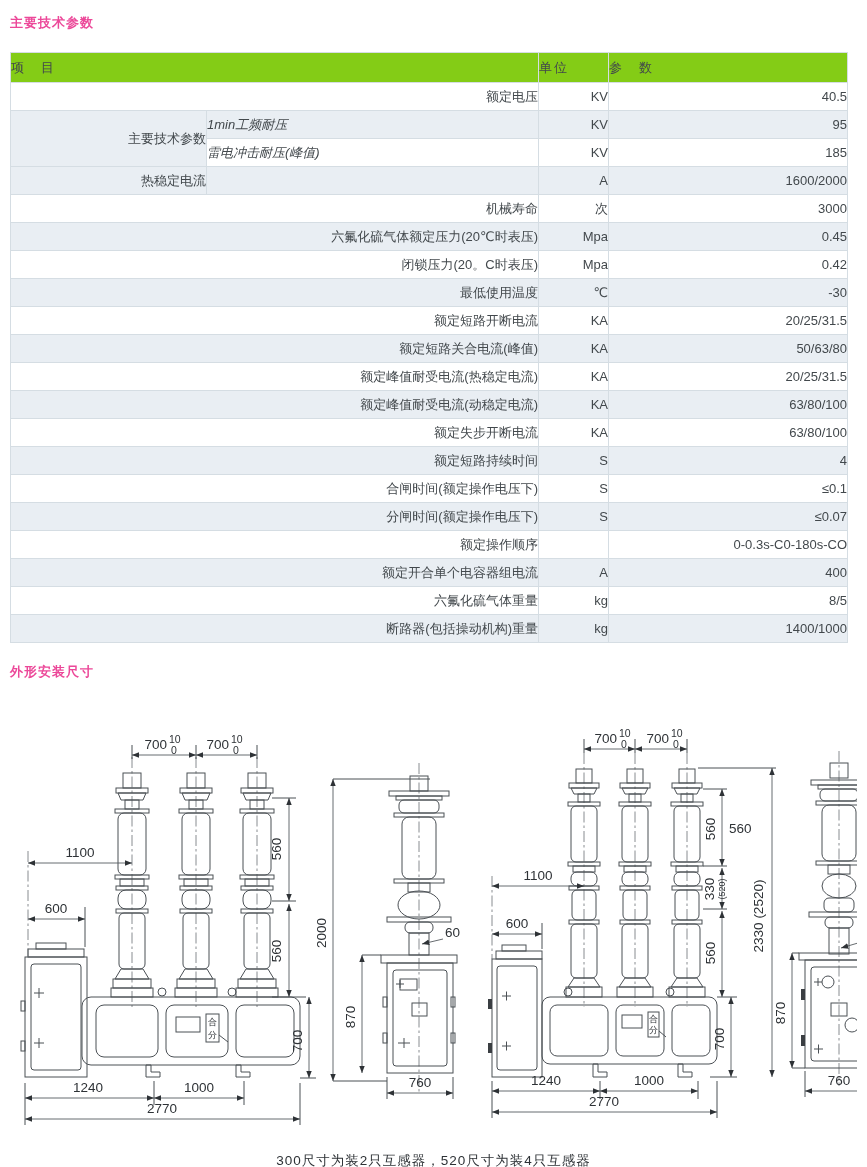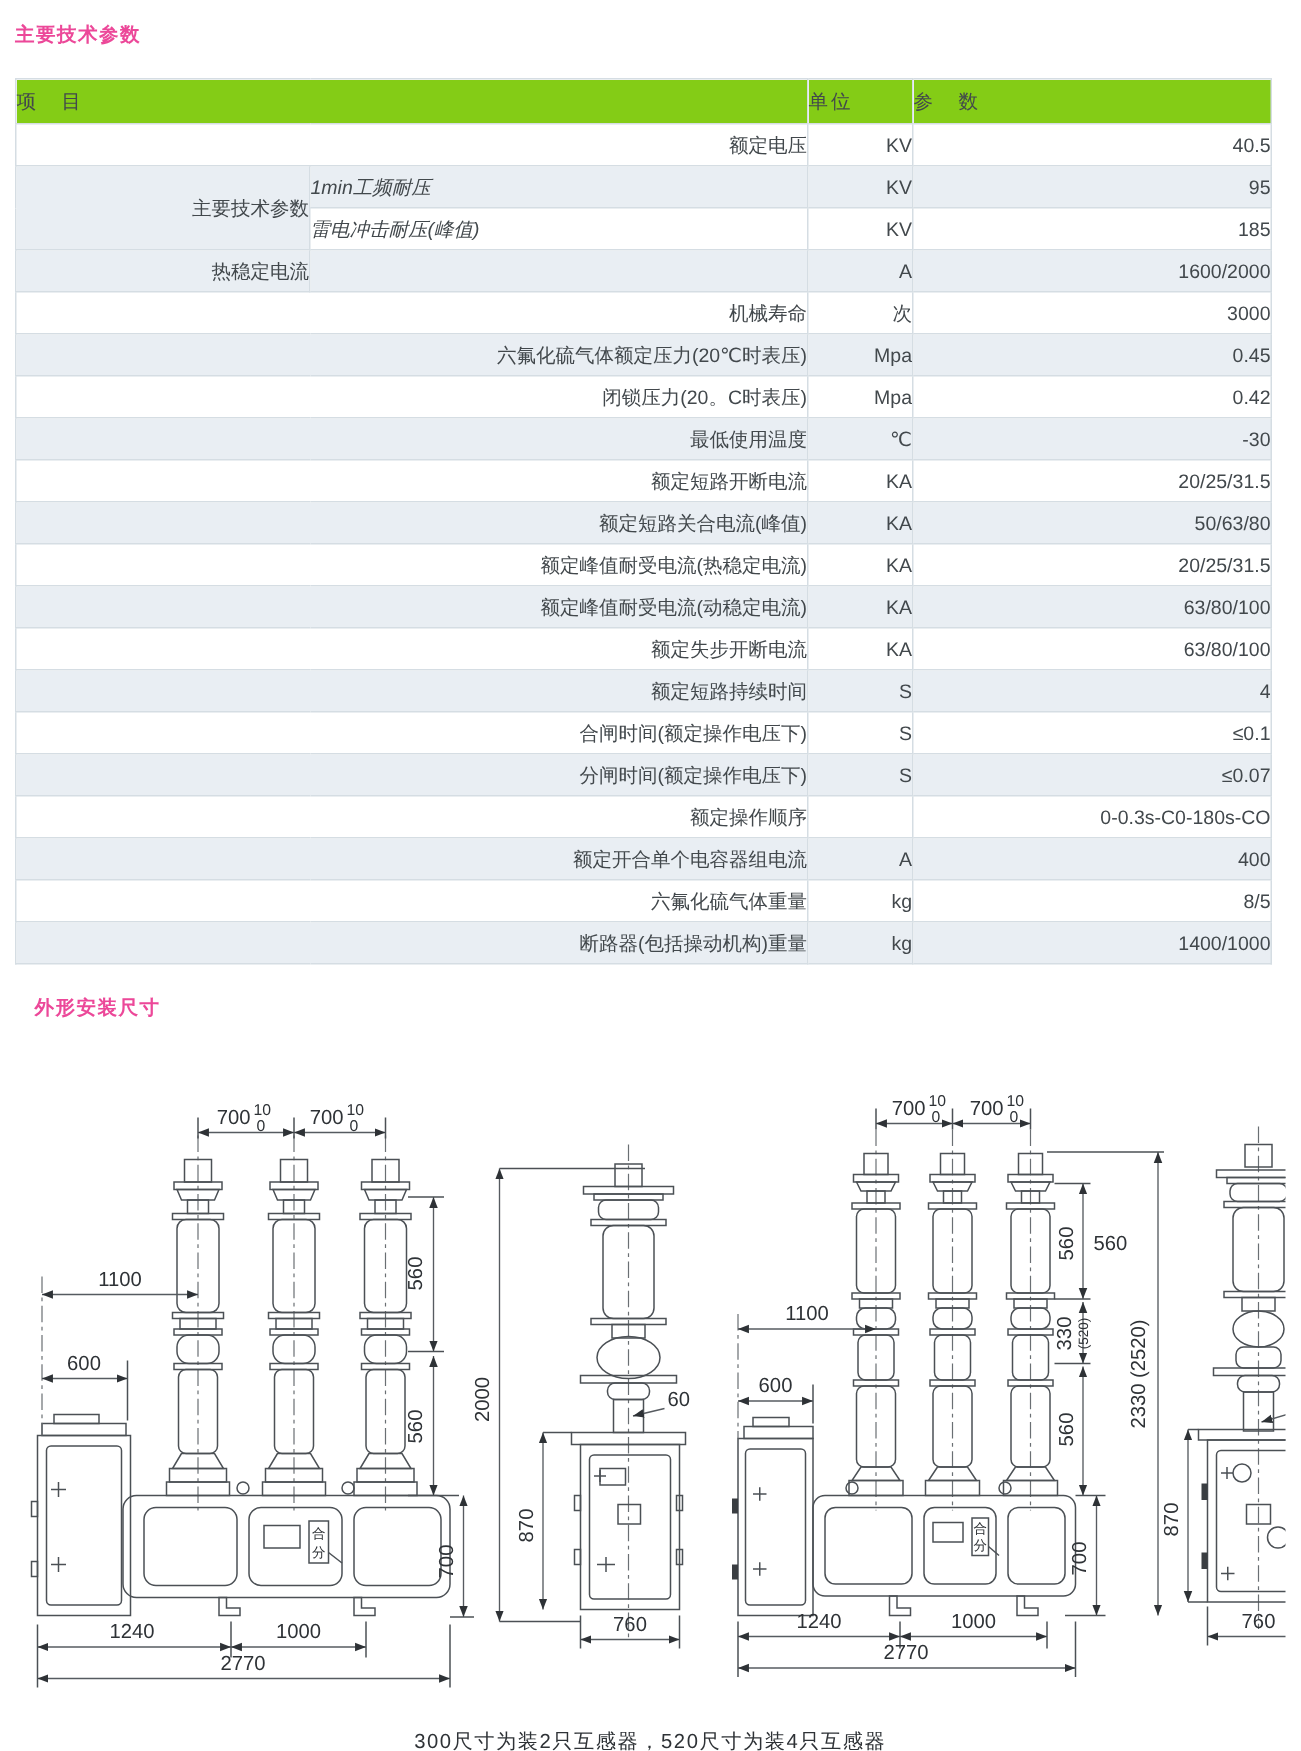--- a/index.html
+++ b/index.html
@@ -6,21 +6,21 @@
   body{
     width:867px;height:1167px;overflow:hidden;
     font-family:"Liberation Sans","DejaVu Sans",sans-serif;
     color:#3c4246;
   }
   .page{padding:10px 10px 0 10px;}
   .sec-title{
     font-size:13px;font-weight:bold;color:#ec4899;
     letter-spacing:1px;line-height:26px;
   }
-  .sec-title.second{margin-top:16px;margin-left:13px;}
+  .sec-title.second{margin-top:16px;}
   table.spec{
     border-collapse:collapse;table-layout:fixed;
     width:837px;margin-top:16px;
     font-size:13px;color:#42484c;
   }
   table.spec td,table.spec th{
     border:1px solid #d5dde3;
     height:27px;padding:0;
     font-weight:normal;
     overflow:hidden;white-space:nowrap;

